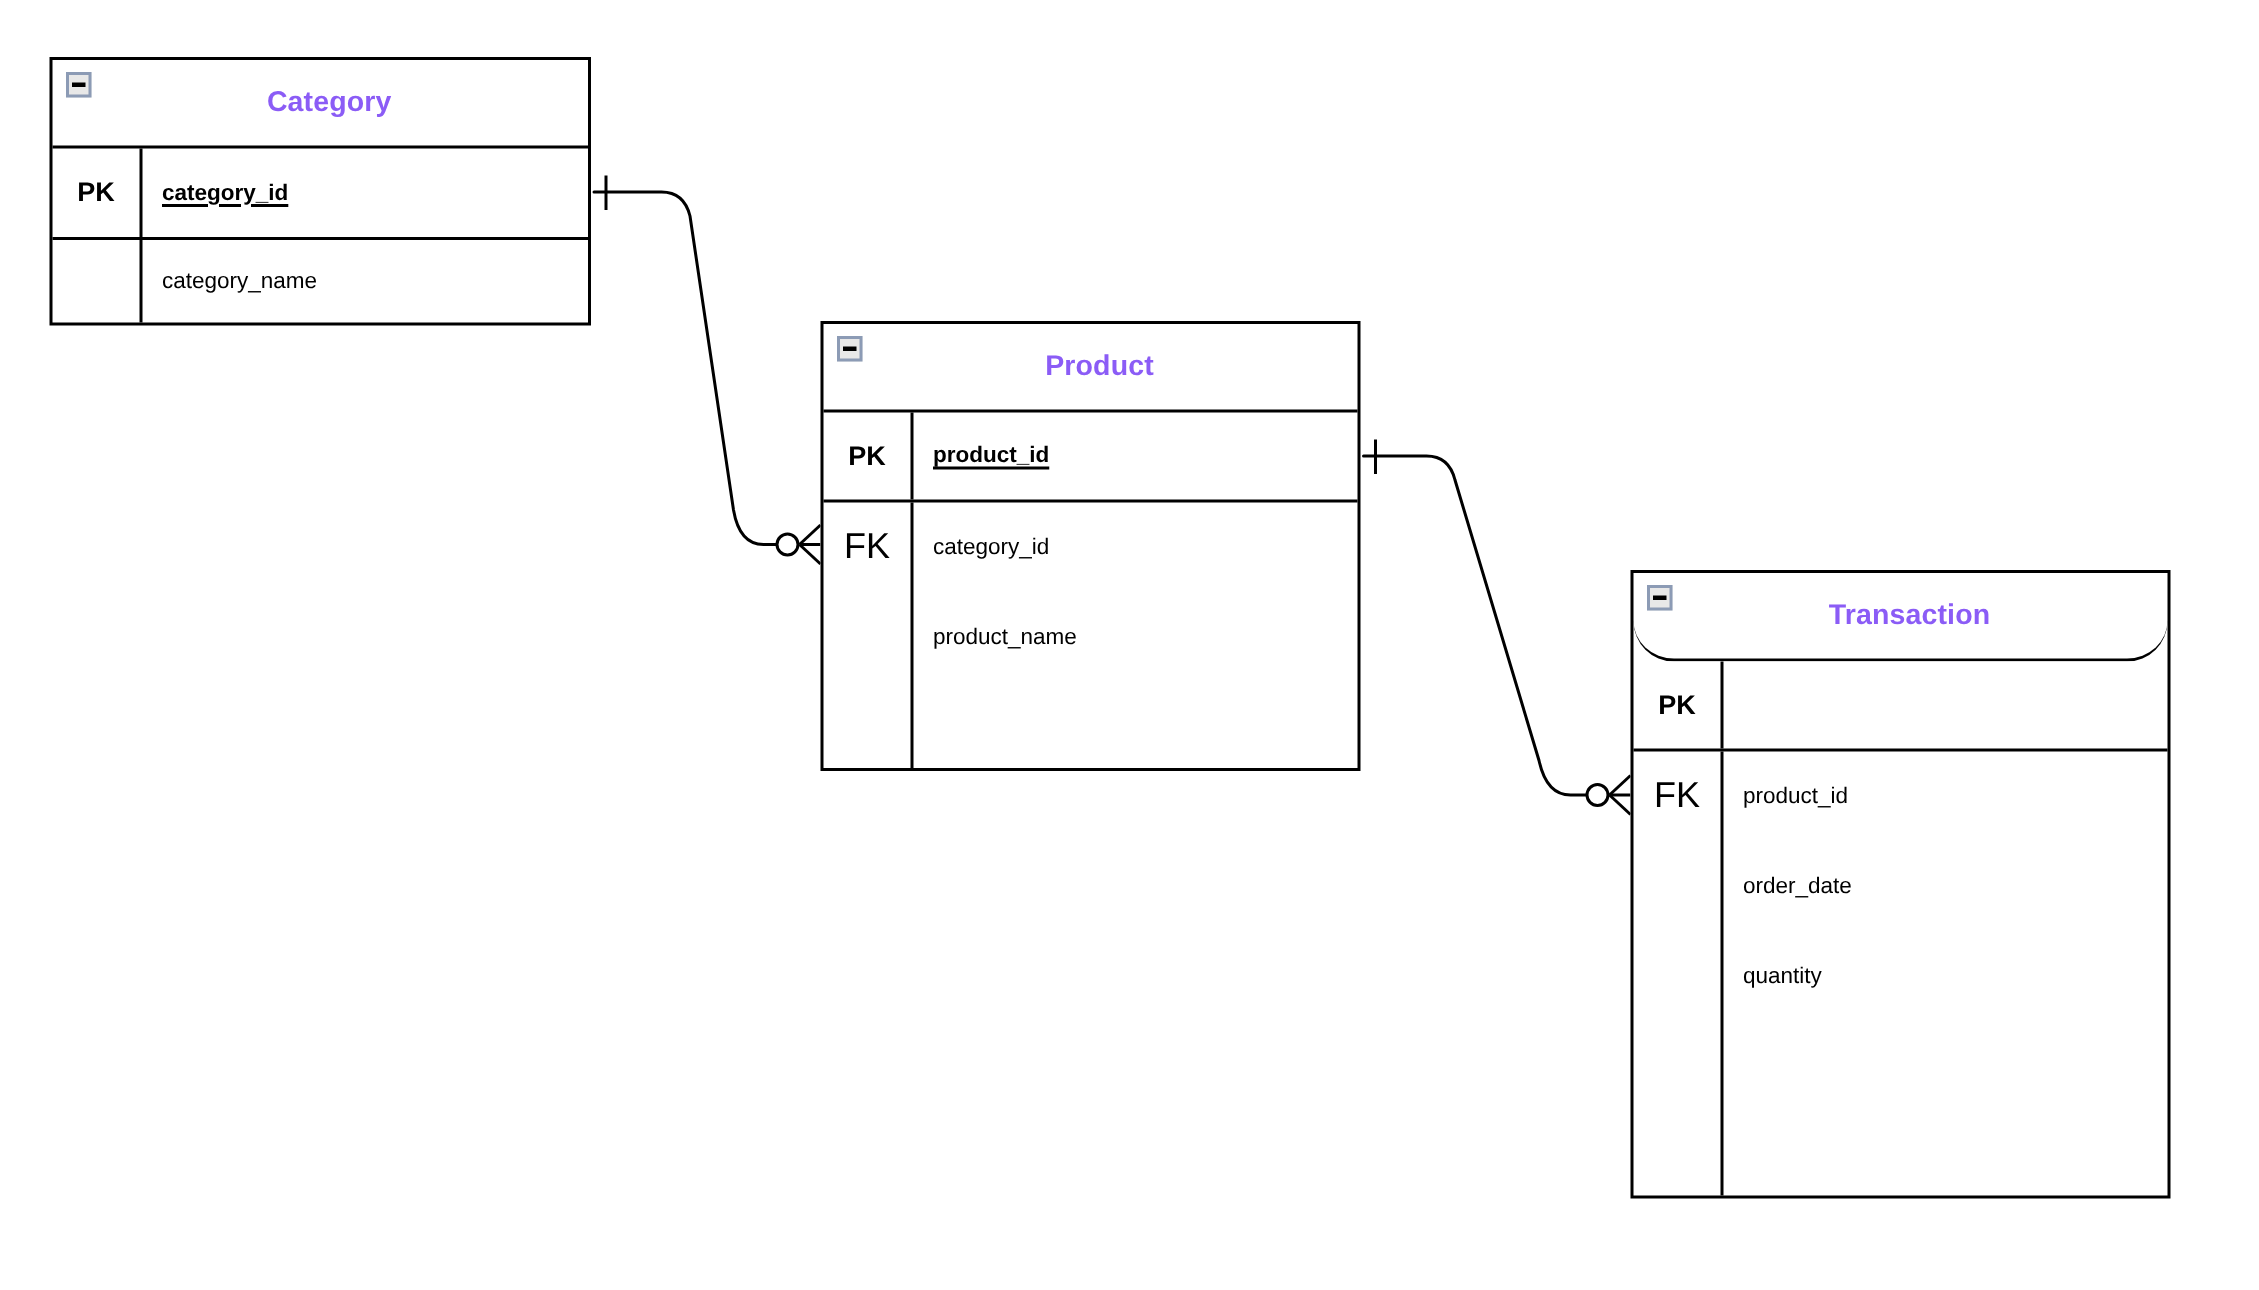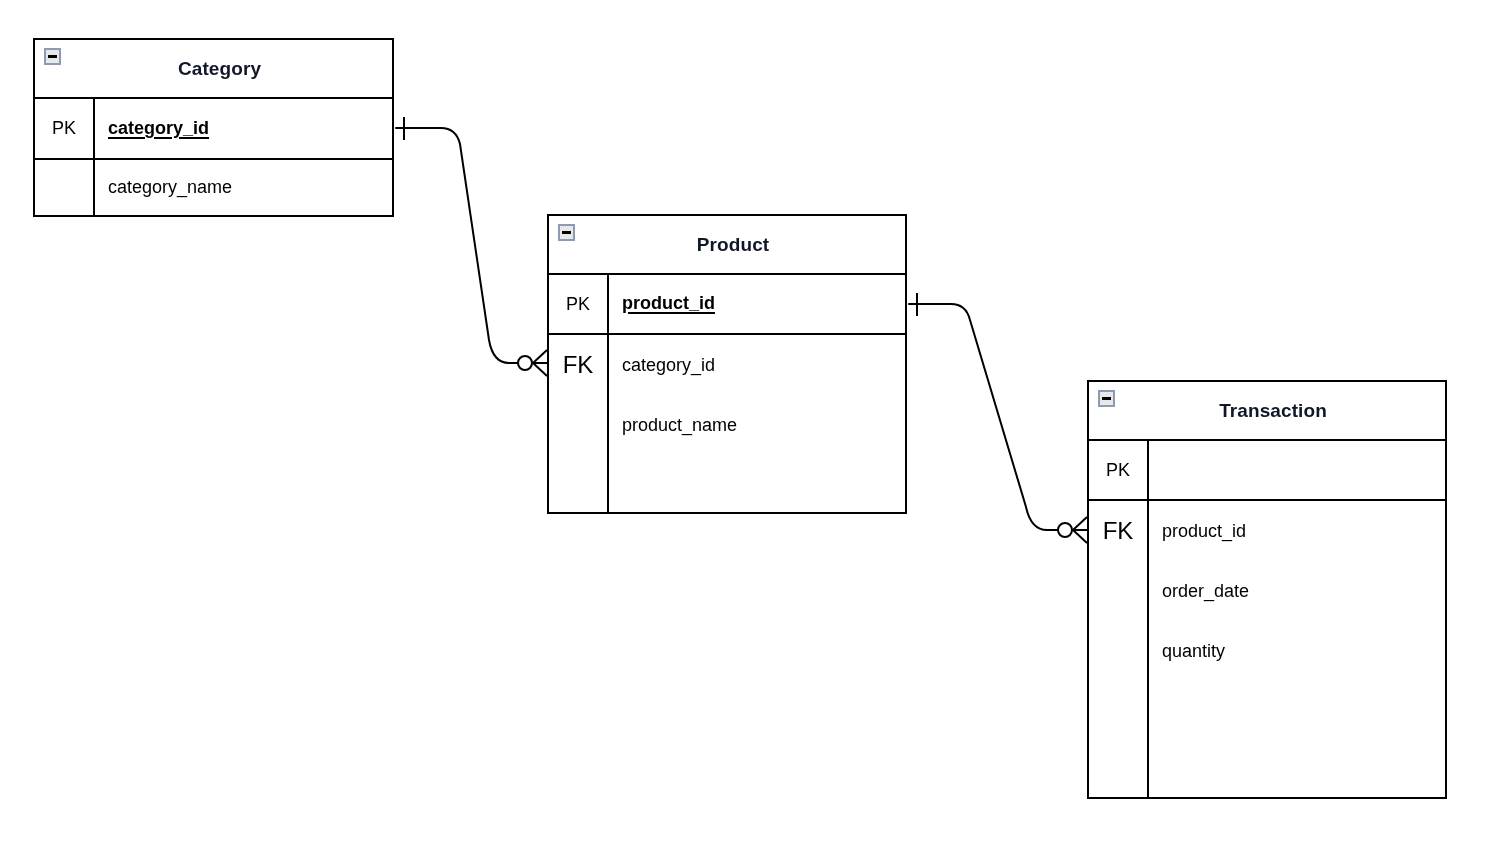--- a/index.html
+++ b/index.html
@@ -53,21 +53,21 @@
     box-sizing: border-box;
     border-bottom: 2px solid #000000;
     display: flex;
     align-items: center;
     justify-content: center;
     flex: none;
   }
   .ent-title {
     font-size: 19px;
     font-weight: bold;
-    color: #0f172a;
+    color: #8b5cf6;
     letter-spacing: .1px;
     text-align: center;
     padding-left: 18px;
     padding-right: 6px;
   }
 
   
   .collapse-btn {
     position: absolute;
     left: 9px;
@@ -102,33 +102,33 @@
     border-right: 2px solid #000000;
     display: flex;
     align-items: center;
     justify-content: center;
     flex: none;
   }
   .key-cell span {
     font-size: 18px;
     color: #000000;
   }
-  .key-cell.is-pk span { font-weight: normal; text-align: center; }
+  .key-cell.is-pk span { font-weight: bold; text-align: center; }
   .key-cell.is-blank span { visibility: hidden; }
 
   .field-cell {
     box-sizing: border-box;
     flex: 1 1 auto;
     display: flex;
     flex-direction: column;
     justify-content: center;
     padding-left: 13px;
   }
   .field-name {
-    font-size: 18px;
+    font-size: 15px;
     color: #000000;
     line-height: 1.2;
   }
   .field-name.pk {
     font-weight: bold;
     text-decoration: underline;
     text-underline-offset: 3px;
     text-decoration-thickness: 2px;
   }
 
@@ -252,21 +252,21 @@
       </div>
       <div class="body-fields">
         <span class="field-name">category_id</span>
         <span class="field-name">product_name</span>
       </div>
     </div>
   </div>
 
   <div class="entity" style="left:1087px; top:380px; width:360px; height:419px;">
 
-    <div class="ent-header" style="height:59px;">
+    <div class="ent-header" style="height:59px;border-radius:27px;">
       <div class="collapse-btn">
           <i></i>
         </div>
       <div class="ent-title">Transaction</div>
     </div>
 
     <div class="ent-row pk-row" style="height:60px;">
       <div class="key-cell is-pk" style="width:60px;">
         <span>PK</span>
       </div>

